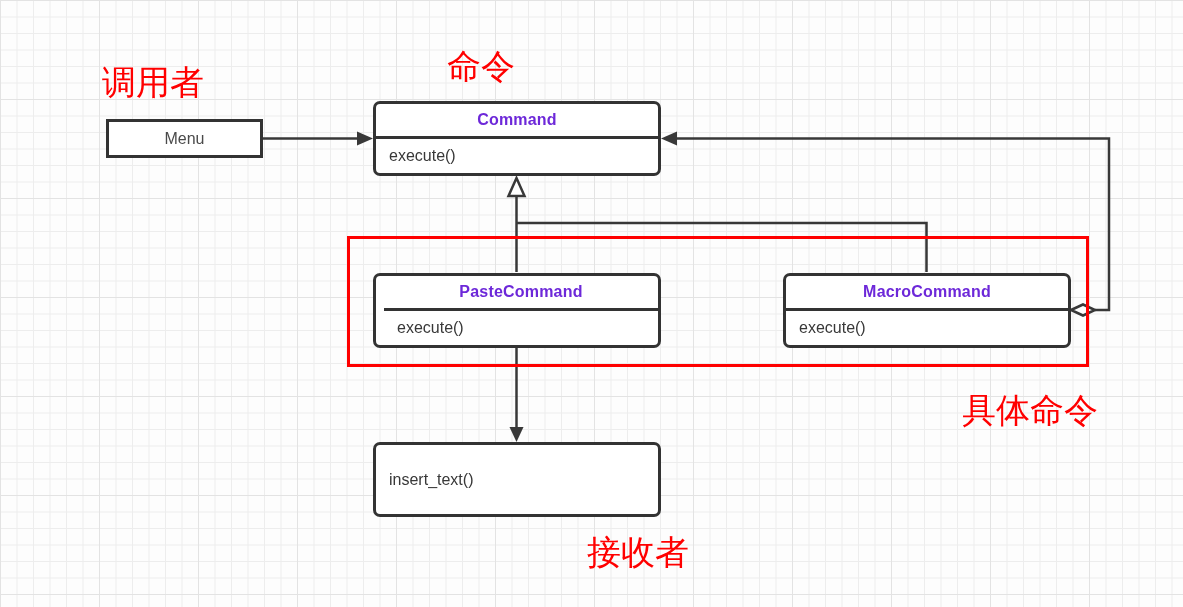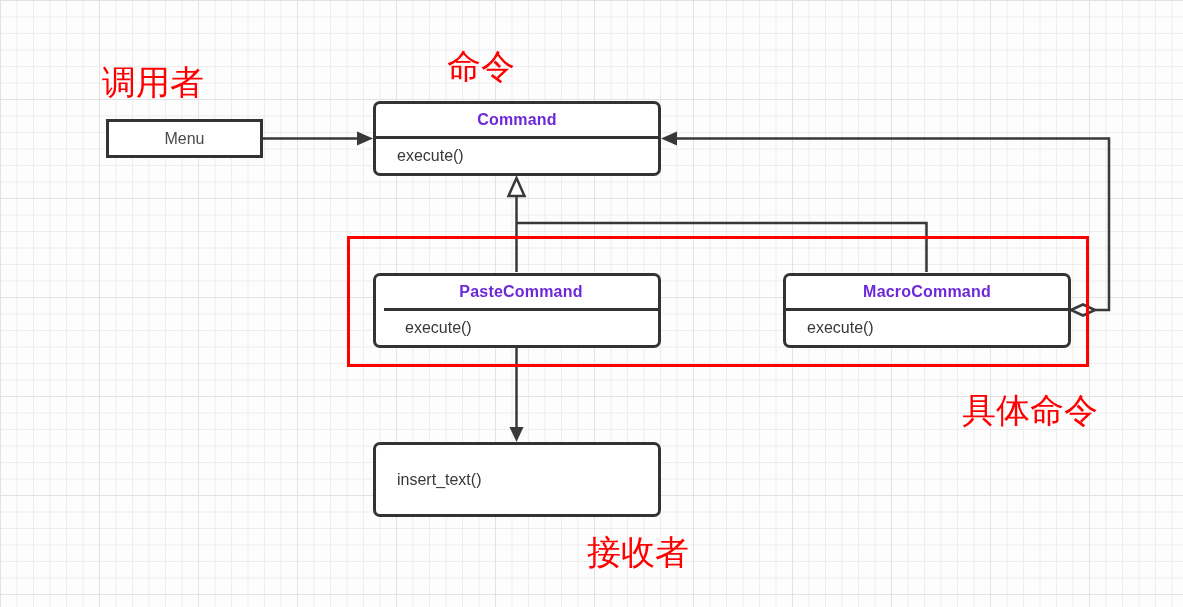--- a/index.html
+++ b/index.html
@@ -24,21 +24,21 @@
     border:3px solid #333333; border-radius:7px;
     display:flex; flex-direction:column;
   }
   .uml-title {
     height:35px; border-bottom:3px solid #333333;
     display:flex; align-items:center; justify-content:center;
     font-weight:bold; font-size:16px; color:#6d28d9; letter-spacing:.2px;
   }
   .uml-method {
     flex:1; display:flex; align-items:center;
-    padding-left:13px; font-size:16px; color:#383838;margin-left:8px;
+    padding-left:13px; font-size:16px; color:#383838;
   }
 
   .plain-box {
     position:absolute; background:#ffffff; border:3px solid #333333;
     display:flex; align-items:center; justify-content:center;
     font-size:16px; color:#4a4a4a;
   }
 
   .red-frame {
     position:absolute; border:3px solid #ff0000; background:transparent;

